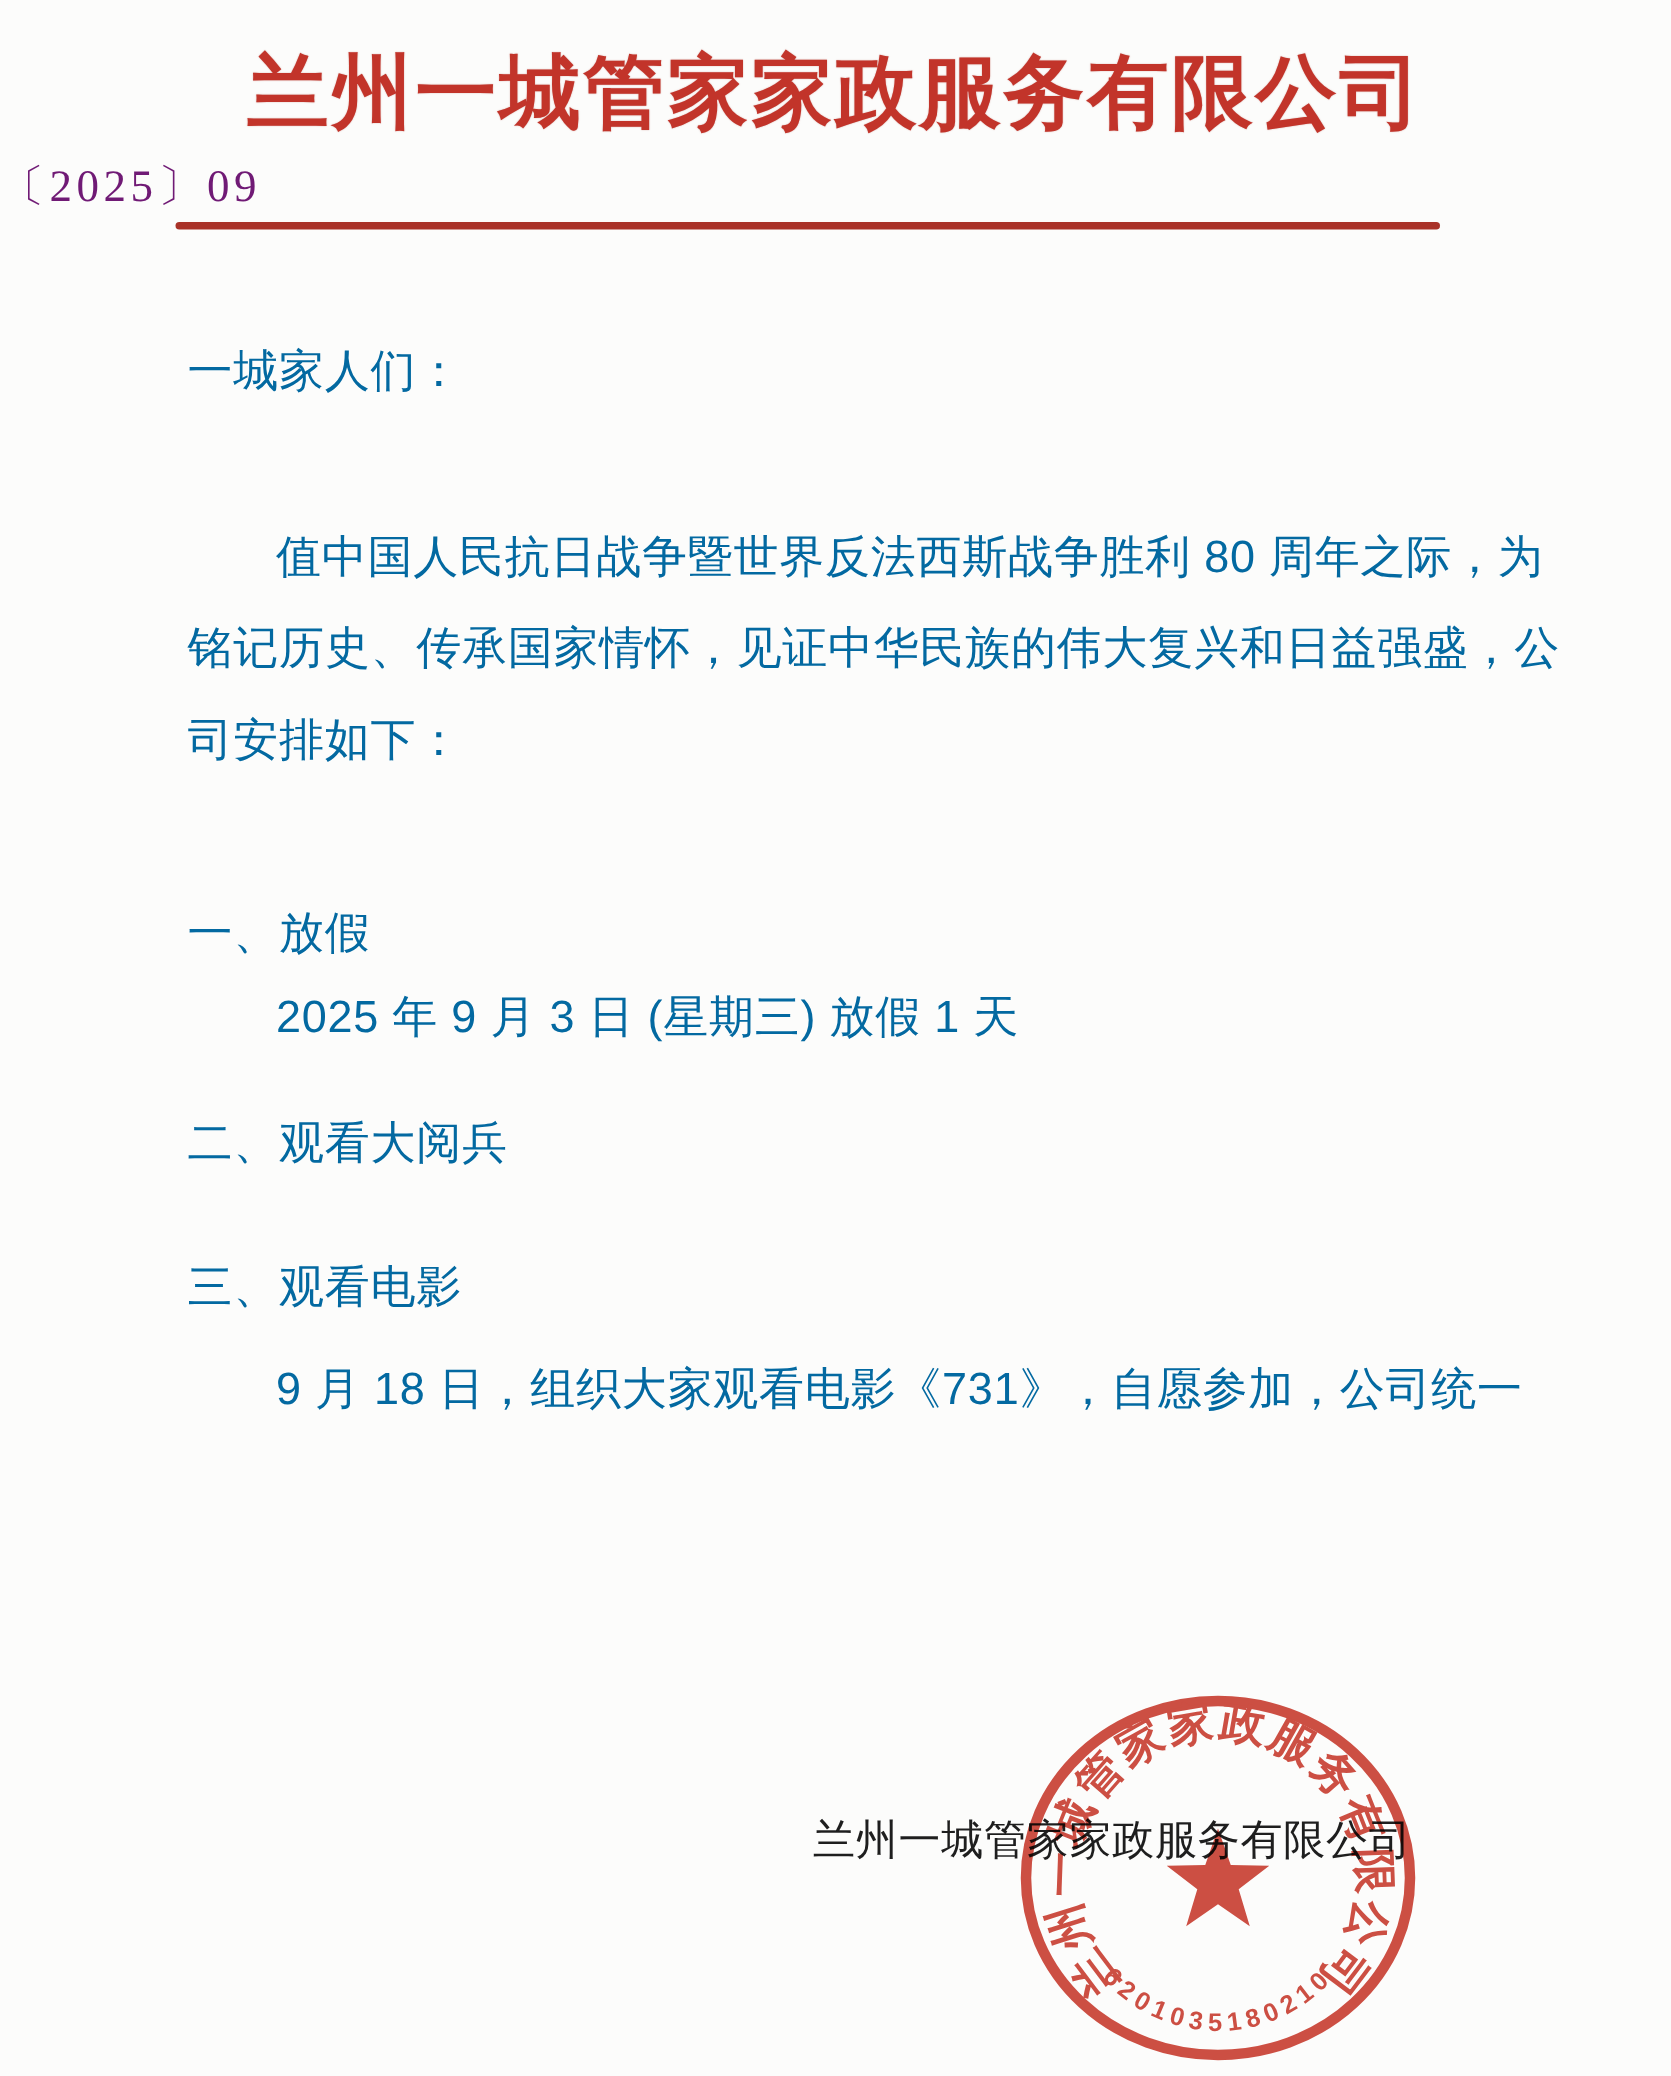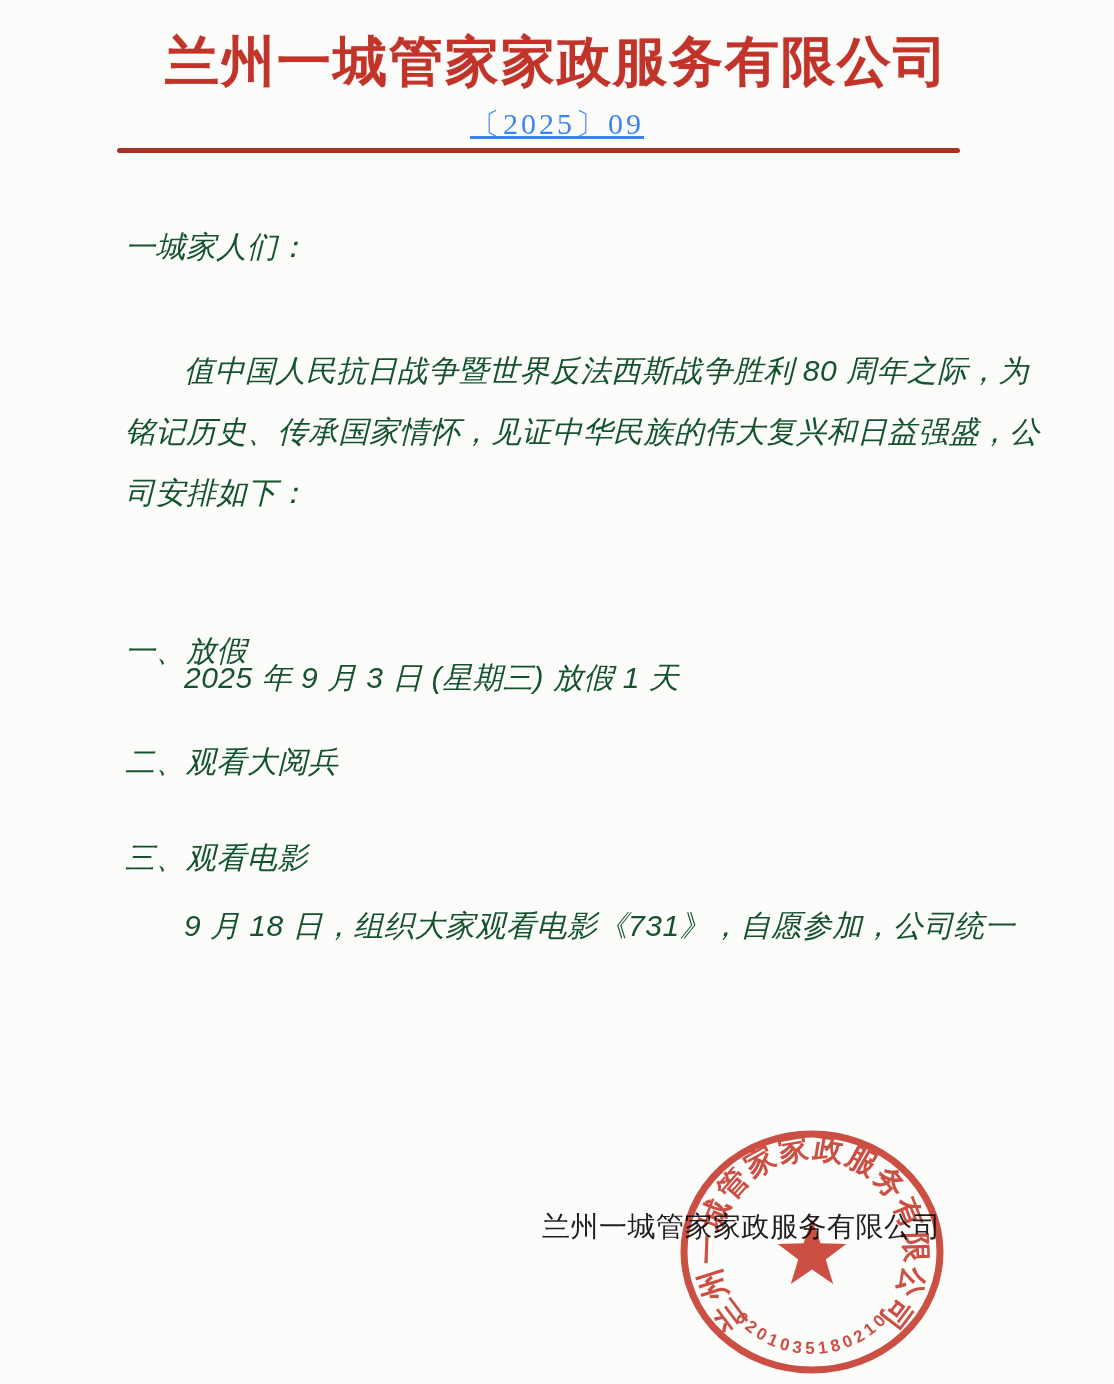--- a/index.html
+++ b/index.html
@@ -15,38 +15,35 @@
 
   .title {
     position: absolute; top: 26px; left: 0; width: 100%;
     text-align: center;
     font-size: 54px; font-weight: bold;
     letter-spacing: 2px;
     text-shadow: 0 0 1px rgba(150,30,20,.4);
   }
   .docnum {
     position: absolute; top: 104px; left: 0; width: 100%;
-    text-align: center;
     font-family: "Liberation Serif", "DejaVu Serif", serif;
     font-size: 30px; letter-spacing: 3px;
-    color: #3b82f6;
-    text-decoration: underline;
+    color: #701a75;
   }
   .redline {
     position: absolute; top: 148px; left: 117px; width: 843px; height: 5px;
     border-radius: 3px;
   }
 
   .line {
     position: absolute;
     font-size: 30px;
     letter-spacing: 0.5px;
     white-space: pre;
-    color: #14532d;
-    font-style: italic;
+    color: #0369a1;
   }
   .lm  { left: 125px; }   
   .ind { left: 184px; }   
 
   .sig-line {
     position: absolute;
     font-size: 28px;
     letter-spacing: 0.5px;
     white-space: pre;
     color: #1e1e1e;
@@ -75,21 +72,21 @@
   <div class="docnum">〔2025〕09</div>
 
   <div class="redline" style="background:#a93228"></div>
 
   <div class="line lm" style="top:227px">一城家人们：</div>
 
   <div class="line ind" style="top:351px">值中国人民抗日战争暨世界反法西斯战争胜利 80 周年之际，为</div>
   <div class="line lm" style="top:473px">司安排如下：</div>
   <div class="line lm" style="top:412px">铭记历史、传承国家情怀，见证中华民族的伟大复兴和日益强盛，公</div>
 
-  <div class="line lm" style="top:631px">一、放假</div>
+  <div class="line lm" style="top:602px">一、放假</div>
   <div class="line ind" style="top:658px">2025 年 9 月 3 日 (星期三) 放假 1 天</div>
 
   <div class="line lm" style="top:742px">二、观看大阅兵</div>
 
   <div class="line lm" style="top:838px">三、观看电影</div>
   <div class="line ind" style="top:906px">9 月 18 日，组织大家观看电影《731》，自愿参加，公司统一</div>
 
   <div class="sig-line" style="top:1208px; left:542px">兰州一城管家家政服务有限公司</div>
 
   <svg class="seal" viewBox="0 0 304 304">

